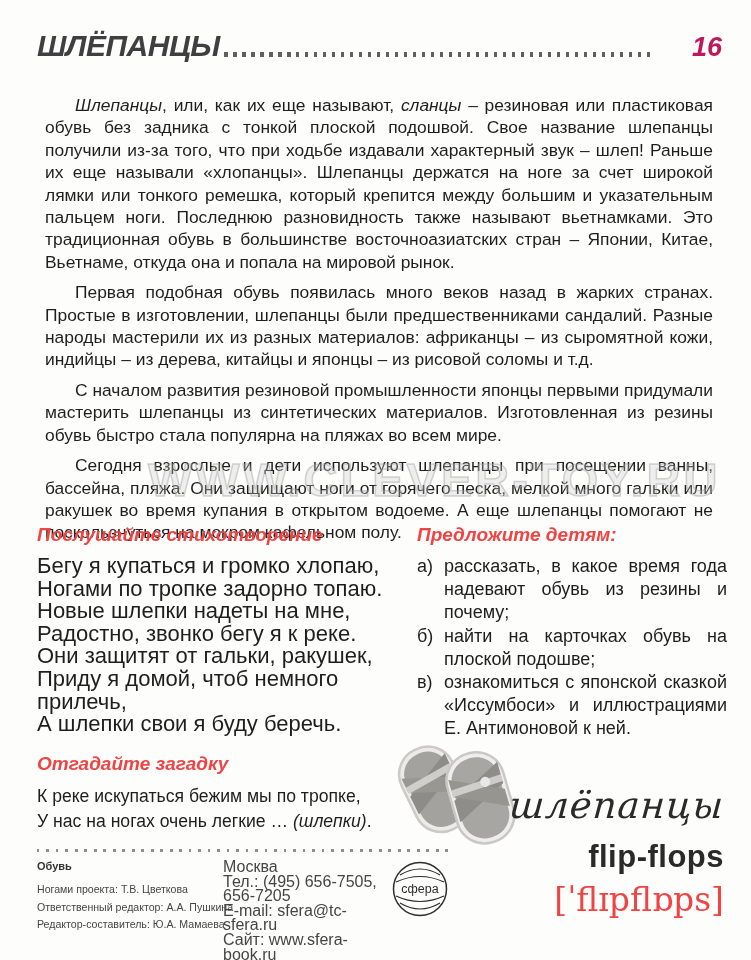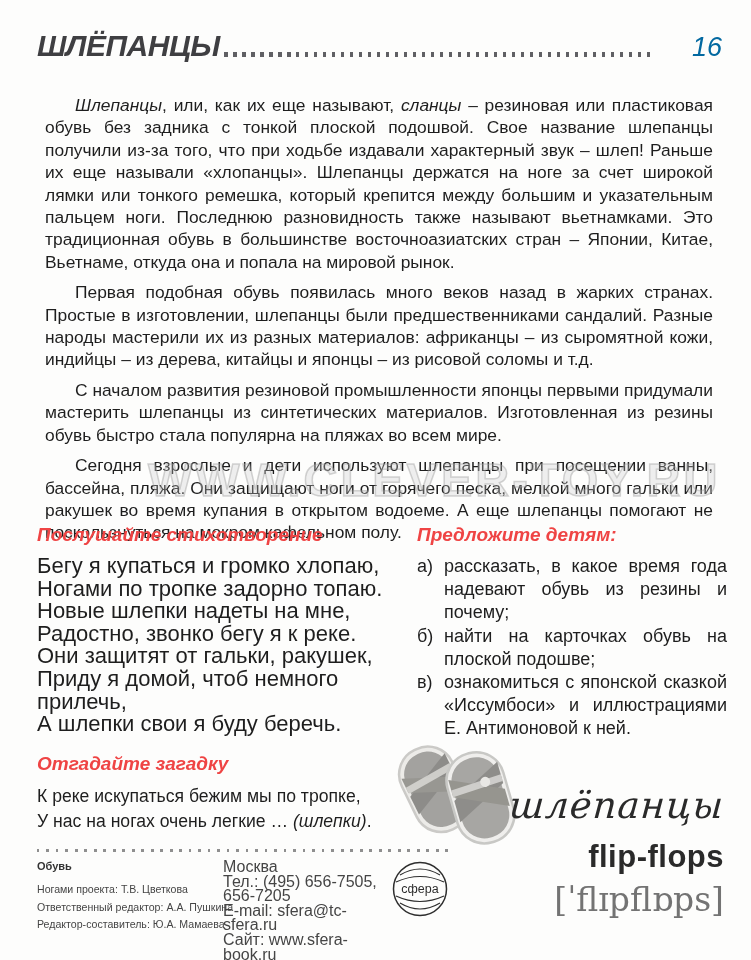--- a/index.html
+++ b/index.html
@@ -6,21 +6,21 @@
   .page {
     position:relative; width:751px; height:960px;
     background:#fdfdfc; overflow:hidden;
     font-family:"Liberation Sans", sans-serif; color:#1e1e1e;
   }
 
   
   .titlebar { position:absolute; top:31px; left:37px; right:29px; display:flex; align-items:flex-end; }
   .title { font-size:30px; font-weight:bold; font-style:italic; color:#3f3f42; letter-spacing:-0.5px; line-height:1; white-space:nowrap; }
   .leader { flex:1; height:5px; margin:0 8px 4px 4px; background:repeating-linear-gradient(90deg,#606064 0 3.5px, transparent 3.5px 9px); }
-  .pagenum { font-size:27px; font-weight:normal; font-style:italic; color:#0369a1; line-height:1;margin-left:33px; }
+  .pagenum { font-size:27px; font-weight:bold; font-style:italic; color:#be185d; line-height:1;margin-left:33px; }
 
   
   .article { position:absolute; top:86px; left:37px; width:684px; font-size:17.4px; line-height:22.4px; text-align:justify; }
   .article p { margin:8px; text-indent:30px; }
 
   
   .watermark {
     position:absolute; top:452px; left:148px; width:600px;
     font-weight:800; font-size:47px; letter-spacing:3px; white-space:nowrap;
     color:rgba(205,205,205,0.30);
@@ -41,21 +41,21 @@
   .task .ttext { flex:1; text-align:justify; }
 
   
   .flipflops { position:absolute; left:394px; top:740px; }
   .vocab-ru  { position:absolute; left:496px; top:784px; width:228px; text-align:right;
                font-family:"DejaVu Serif", serif; font-style:italic; font-size:37px; color:#2a2a2a;
                transform:skewX(-4deg); letter-spacing:1px; }
   .vocab-en  { position:absolute; left:496px; top:839px; width:228px; text-align:right;
                font-weight:bold; font-size:31px; color:#2a2a2a; letter-spacing:0.5px; }
   .vocab-ipa { position:absolute; left:486px; top:880px; width:238px; text-align:right;
-               font-family:"DejaVu Serif", serif; font-size:33px; color:#737373; }
+               font-family:"DejaVu Serif", serif; font-size:33px; color:#ef4444; }
 
   
   .footer { position:absolute; left:37px; top:849px; width:414px; color:#454545; }
   .footer-dots { height:3px; margin-bottom:8px; background:repeating-linear-gradient(90deg,#8f8f8f 0 2.5px, transparent 2.5px 9.5px); }
   .footer-cols { display:flex; }
   .f-col1 { width:186px; flex:none; font-size:10.6px; white-space:nowrap; }
   .f-col1 .series { font-weight:bold; font-size:11px; margin-bottom:9px; color:#333; }
   .f-col1 .credit { line-height:17.5px; }
   .f-col2 { width:162px; flex:none; font-size:16px; line-height:14.6px; }
   .f-logo { margin-left:6px; flex:none; }

